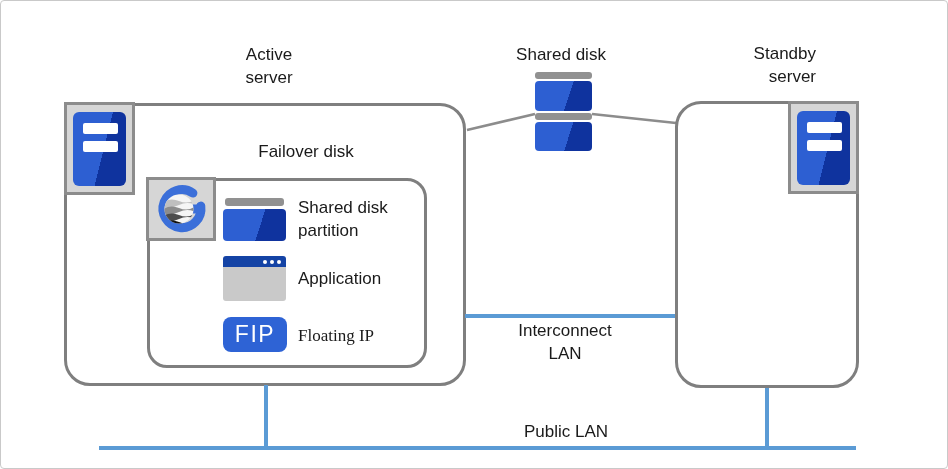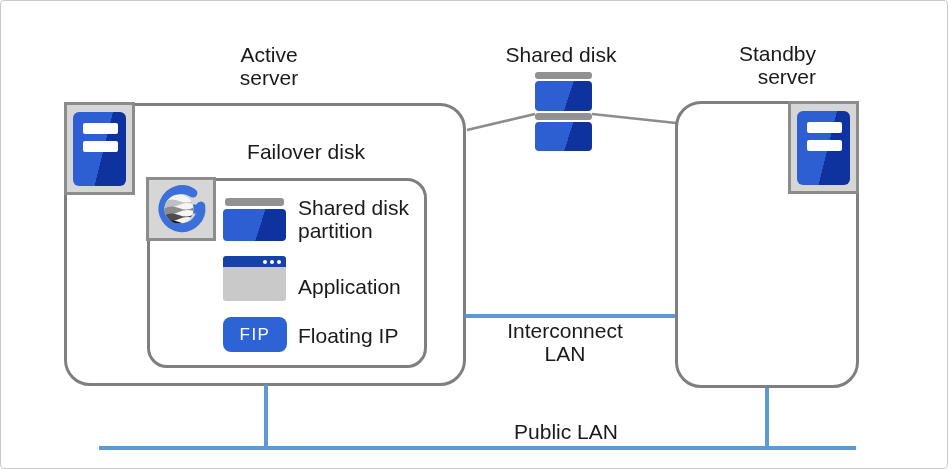--- a/index.html
+++ b/index.html
@@ -3,21 +3,21 @@
 <meta charset="utf-8">
 <style>
   html,body { margin:0; padding:0; background:#fff; }
   .canvas {
     position:relative; width:948px; height:469px;
     background:#ffffff; border:1px solid #c9c9c9; border-radius:4px;
     box-sizing:border-box; overflow:hidden;
     font-family:"Liberation Sans", sans-serif; color:#1a1a1a;
   }
   .lbl {
-    position:absolute; font-size:21px; line-height:23px;
+    position:absolute; font-size:17px; line-height:23px;
     white-space:pre-line; text-align:center;
   }
   .lbl.left { text-align:left; }
   .box {
     position:absolute; border:3px solid #7f7f7f; border-radius:26px;
     background:transparent; box-sizing:border-box;
   }
   .iconbox {
     position:absolute; background:#d6d6d6; border:3px solid #8c8c8c;
     box-sizing:border-box; z-index:4;
@@ -47,21 +47,21 @@
   .appwin .dot {
     position:absolute; width:4px; height:4px; border-radius:50%;
     background:#ffffff; top:4px;
   }
   .appwin .body {
     position:absolute; left:0; top:11px; width:100%; height:34px;
     background:#c9c9c9; border-radius:0 0 3px 3px;
   }
   .fip {
     position:absolute; width:64px; height:35px; border-radius:8px;
-    background:#2e63d5; color:#ffffff; font-size:17px; letter-spacing:1.5px;
+    background:#2e63d5; color:#ffffff; font-size:23px; letter-spacing:1.5px;
     display:flex; align-items:center; justify-content:center;
   }
   .logo { position:absolute; left:2px; top:0px; }
 </style>
 </head>
 <body>
 
 <div class="canvas">
 
   <svg class="svg-overlay" width="948" height="469">
@@ -116,24 +116,24 @@
   <div class="lbl left" style="left:297px; top:195px; z-index:3;">Shared disk
 partition</div>
 
   <div class="appwin" style="left:222px; top:255px; z-index:3;">
     <div class="titlebar"></div>
     <div class="dot" style="left:40px;"></div>
     <div class="dot" style="left:47px;"></div>
     <div class="dot" style="left:54px;"></div>
     <div class="body"></div>
   </div>
-  <div class="lbl left" style="left:297px; top:274px; z-index:3;">Application</div>
+  <div class="lbl left" style="left:297px; top:266px; z-index:3;">Application</div>
 
   <div class="fip" style="left:222px; top:316px; z-index:3;">FIP</div>
-  <div class="lbl left" style="left:297px; top:323px; z-index:3;">Floating IP</div>
+  <div class="lbl left" style="left:297px; top:323px; z-index:3;font-family:Liberation Serif, serif;">Floating IP</div>
 
   <div style="position:absolute; left:534px; top:71px; width:57px; height:79px; z-index:3;">
     <div class="diskcap" style="left:0; top:0; width:57px; height:7px;"></div>
     <div class="diskbody" style="left:0; top:9px; width:57px; height:30px;"></div>
     <div class="diskcap" style="left:0; top:41px; width:57px; height:7px;"></div>
     <div class="diskbody" style="left:0; top:50px; width:57px; height:29px;"></div>
   </div>
 
   <div class="box" style="left:674px; top:100px; width:184px; height:287px; background:#ffffff; z-index:2;"></div>
 

